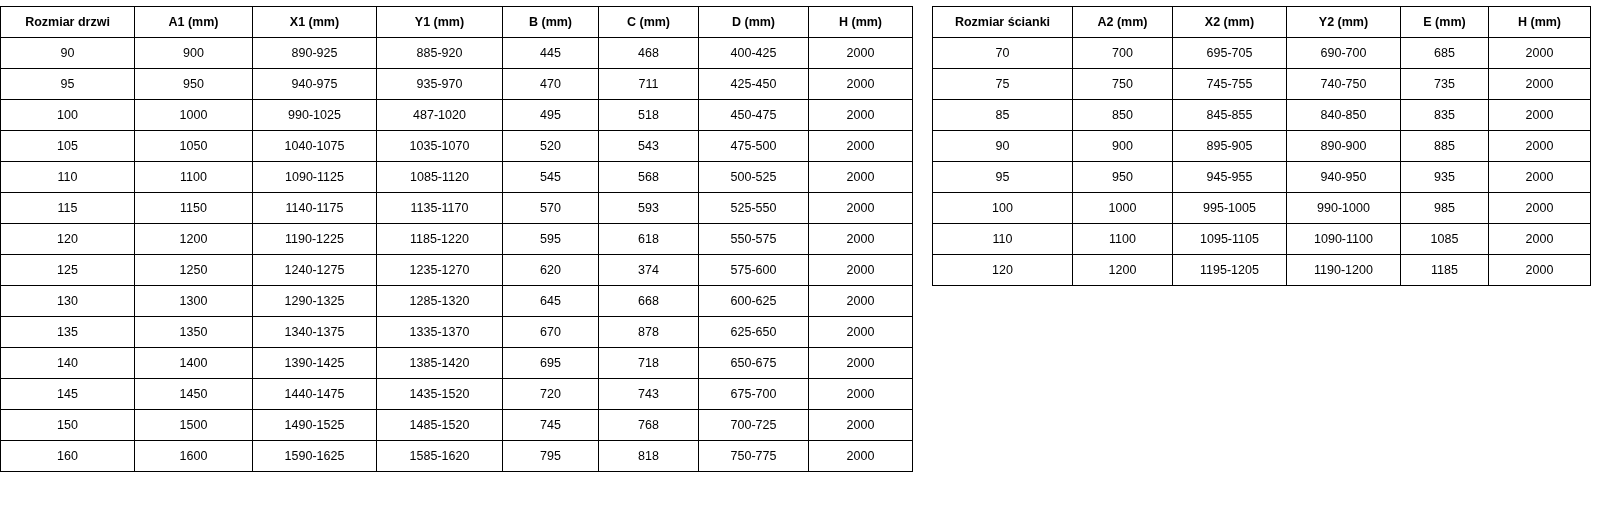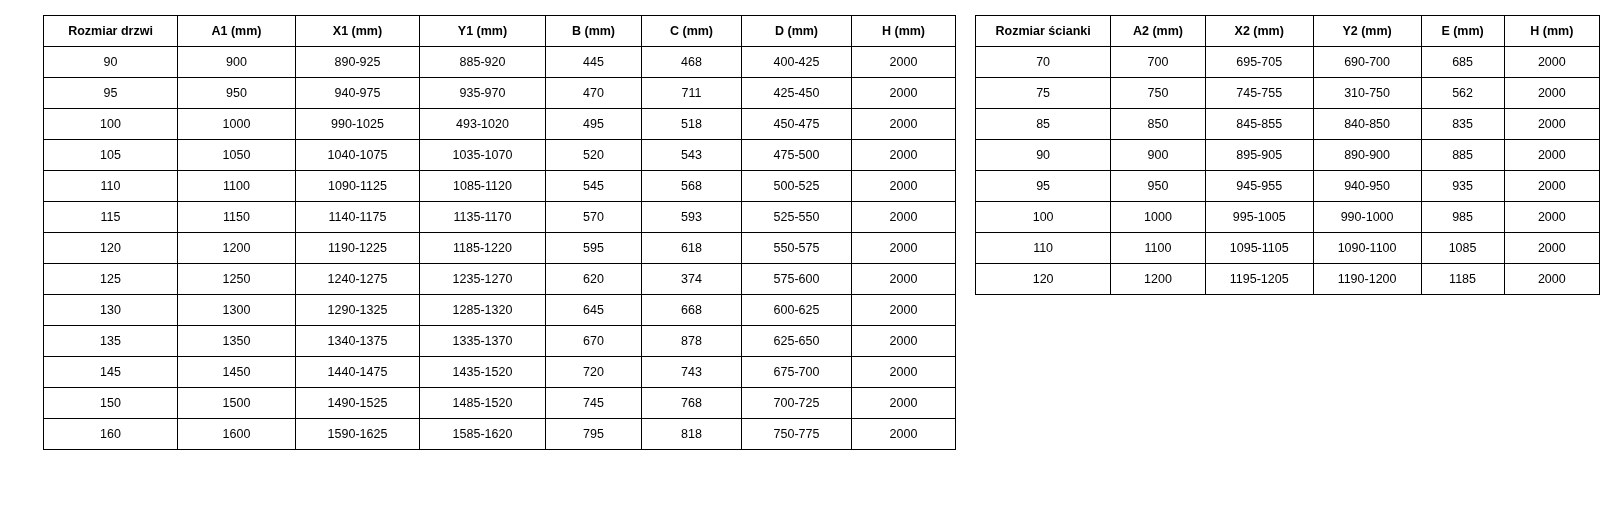--- a/index.html
+++ b/index.html
@@ -14,22 +14,21 @@
     color: #000000;
     overflow: hidden;
   }
   .page {
     position: relative;
     width: 1600px;
     height: 514px;
   }
   .table-wrap {
     position: absolute;
-    top: 15px;
-    padding-left: 43px;
+    top: 6px;
   }
   #doors-table-wrap { left: 0; }
   #walls-table-wrap { left: 932px; }
 
   table.spec {
     border-collapse: collapse;
     table-layout: fixed;
   }
   table.spec th,
   table.spec td {
@@ -115,21 +114,21 @@
             <td>935-970</td>
             <td>470</td>
             <td>711</td>
             <td>425-450</td>
             <td>2000</td>
           </tr>
           <tr>
             <td>100</td>
             <td>1000</td>
             <td>990-1025</td>
-            <td>493-1020</td>
+            <td>487-1020</td>
             <td>495</td>
             <td>518</td>
             <td>450-475</td>
             <td>2000</td>
           </tr>
           <tr>
             <td>105</td>
             <td>1050</td>
             <td>1040-1075</td>
             <td>1035-1070</td>
@@ -189,20 +188,30 @@
             <td>2000</td>
           </tr>
           <tr>
             <td>135</td>
             <td>1350</td>
             <td>1340-1375</td>
             <td>1335-1370</td>
             <td>670</td>
             <td>878</td>
             <td>625-650</td>
+            <td>2000</td>
+          </tr>
+          <tr>
+            <td>140</td>
+            <td>1400</td>
+            <td>1390-1425</td>
+            <td>1385-1420</td>
+            <td>695</td>
+            <td>718</td>
+            <td>650-675</td>
             <td>2000</td>
           </tr>
           <tr>
             <td>145</td>
             <td>1450</td>
             <td>1440-1475</td>
             <td>1435-1520</td>
             <td>720</td>
             <td>743</td>
             <td>675-700</td>
@@ -258,22 +267,22 @@
             <td>700</td>
             <td>695-705</td>
             <td>690-700</td>
             <td>685</td>
             <td>2000</td>
           </tr>
           <tr>
             <td>75</td>
             <td>750</td>
             <td>745-755</td>
-            <td>310-750</td>
-            <td>562</td>
+            <td>740-750</td>
+            <td>735</td>
             <td>2000</td>
           </tr>
           <tr>
             <td>85</td>
             <td>850</td>
             <td>845-855</td>
             <td>840-850</td>
             <td>835</td>
             <td>2000</td>
           </tr>

